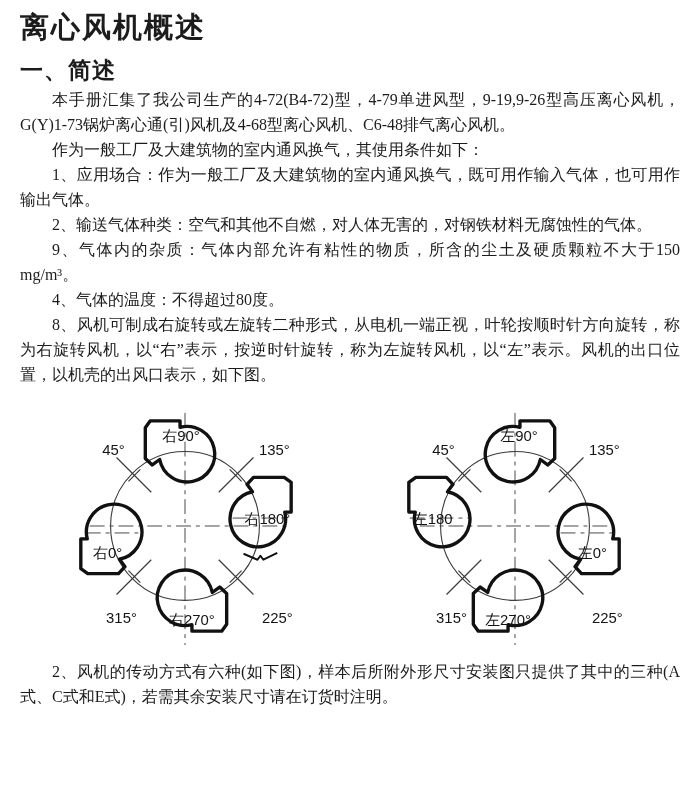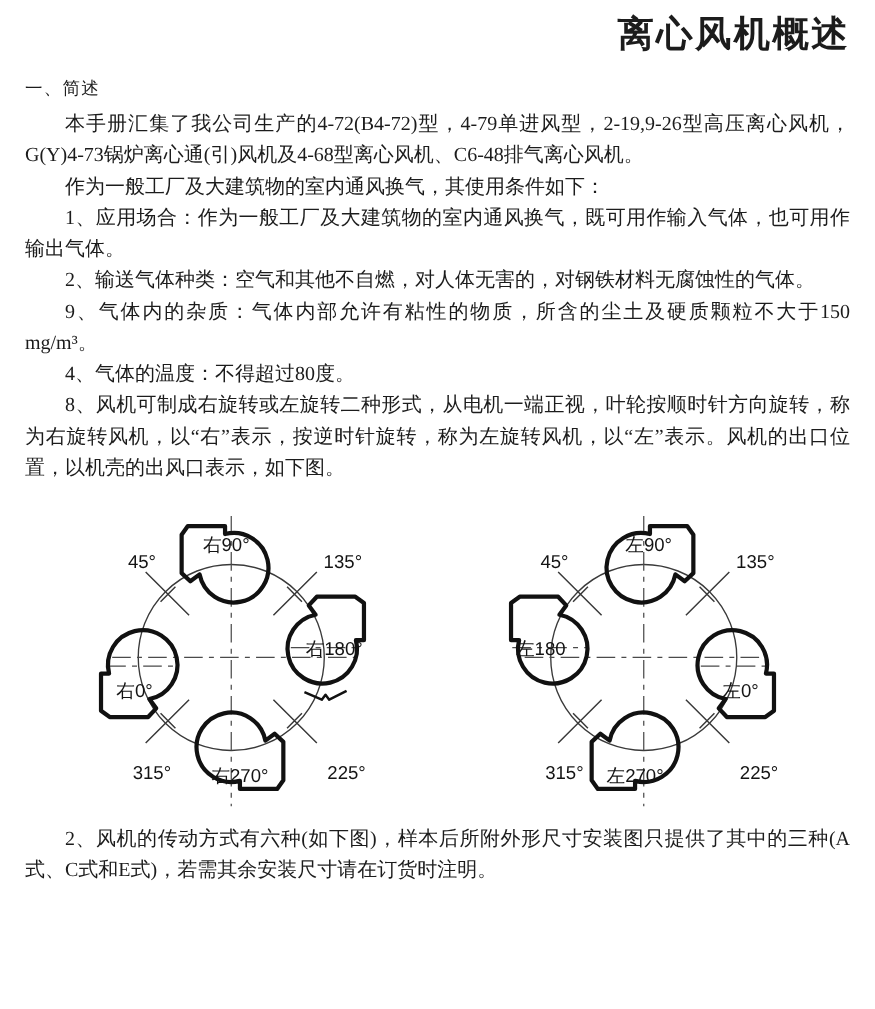--- a/index.html
+++ b/index.html
@@ -3,28 +3,28 @@
 <meta charset="utf-8">
 <style>
   html,body { margin:0; padding:0; background:#ffffff; }
   body {
     width:700px; height:807px; overflow:hidden;
     color:#1c1c1c;
     font-family:"Liberation Serif", serif;
   }
   .page { padding:4px 20px 0 20px; }
   .doc-title {
-    text-align:right;
+    text-align:left;
     font-family:"Liberation Sans", sans-serif;
     font-size:29px; font-weight:700; letter-spacing:2px;
     margin:4px 0 8px 0;
   }
   .sec-heading {
     font-family:"Liberation Sans", sans-serif;
-    font-size:14px; font-weight:400; letter-spacing:1px;
+    font-size:23px; font-weight:700; letter-spacing:1px;
     margin:5px 0 3px 0; line-height:28px;
   }
   p.body {
     font-size:16px; line-height:25px; margin:0;
     text-indent:2em; text-align:justify;
   }
   .diagrams {
     display:flex; justify-content:center; gap:30px;
     margin:10px 0 6px 0;
     text-decoration:underline;
@@ -38,21 +38,21 @@
   .dlabel{ font:15px "Liberation Sans", sans-serif; fill:#141414; }
 </style>
 </head>
 <body>
 
 <div class="page">
 
   <h1 class="doc-title">离心风机概述</h1>
 
   <h2 class="sec-heading">一、简述</h2>
-  <p class="body">本手册汇集了我公司生产的4-72(B4-72)型，4-79单进风型，2-19,9-26型高压离心风机，G(Y)4-73锅炉离心通(引)风机及4-68型离心风机、C6-48排气离心风机。</p>
+  <p class="body">本手册汇集了我公司生产的4-72(B4-72)型，4-79单进风型，9-19,9-26型高压离心风机，G(Y)1-73锅炉离心通(引)风机及4-68型离心风机、C6-48排气离心风机。</p>
   <p class="body">作为一般工厂及大建筑物的室内通风换气，其使用条件如下：</p>
   <p class="body">1、应用场合：作为一般工厂及大建筑物的室内通风换气，既可用作输入气体，也可用作输出气体。</p>
   <p class="body">2、输送气体种类：空气和其他不自燃，对人体无害的，对钢铁材料无腐蚀性的气体。</p>
   <p class="body">9、气体内的杂质：气体内部允许有粘性的物质，所含的尘土及硬质颗粒不大于150 mg/m³。</p>
   <p class="body">4、气体的温度：不得超过80度。</p>
 
   <p class="body">8、风机可制成右旋转或左旋转二种形式，从电机一端正视，叶轮按顺时针方向旋转，称为右旋转风机，以“右”表示，按逆时针旋转，称为左旋转风机，以“左”表示。风机的出口位置，以机壳的出风口表示，如下图。</p>
 
   <svg width="0" height="0" style="position:absolute" aria-hidden="true">
     <defs>

